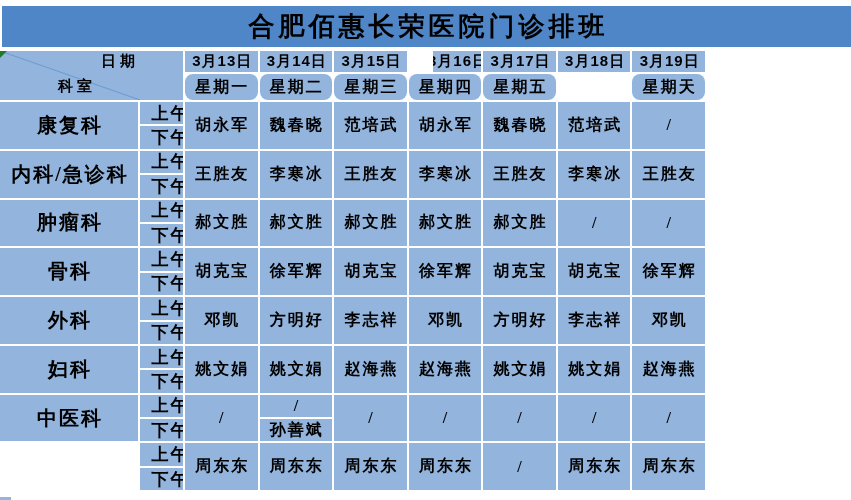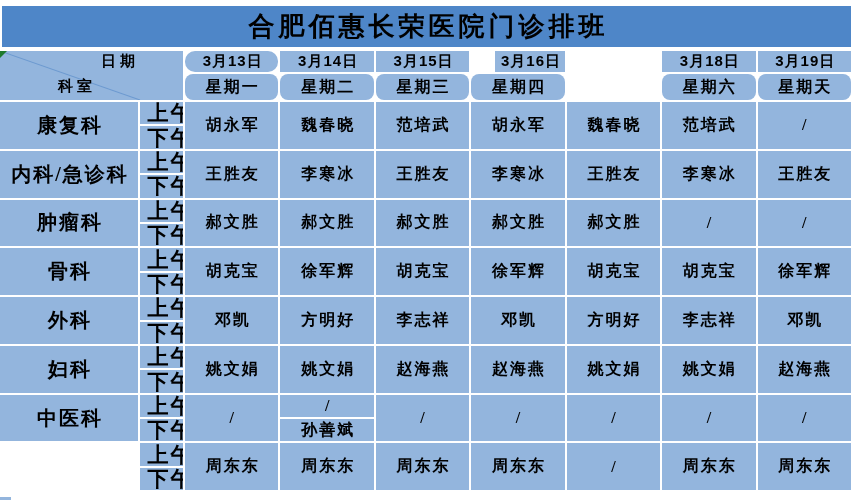--- a/index.html
+++ b/index.html
@@ -8,36 +8,36 @@
     font-family:"Liberation Serif", serif; color:#000;
     overflow:hidden;
   }
   .title-bar {
     position:absolute; left:2px; top:6px; width:849px; height:41px;
     background:var(--title-bg,#4e86c8);
     display:flex; align-items:center; justify-content:center;
     font-size:26px; font-weight:bold; letter-spacing:4px; text-indent:4px;
   }
   .grid {
-    position:absolute; left:0; top:51px; width:851px;
+    position:absolute; left:0; top:51px; width:705px;
     display:grid;
     grid-template-columns:138px 43px repeat(7, 1fr);
     grid-template-rows:21px 26px repeat(16, 22.4px);
     gap:2px;
   }
   .cell {
     background:var(--cell-bg,#93b5dd);
     display:flex; align-items:center; justify-content:center;
     font-size:16px; font-weight:600; letter-spacing:2px; text-indent:2px;
     overflow:hidden; white-space:nowrap;
   }
   .date-cell { font-family:"Liberation Sans", sans-serif; font-weight:700; font-size:15px; letter-spacing:1px; }
   .week-cell { font-size:16px;border-radius:8px; }
   .dept-cell { font-size:20px; }
-  .time-cell { font-size:21px;padding-left:16px; }
+  .time-cell { font-size:17px;padding-left:16px; }
   .corner-cell { position:relative; }
   .corner-cell svg { position:absolute; left:0; top:0; width:100%; height:100%; }
   .corner-top  { position:absolute; top:1px;  left:99px; font-size:15px; font-weight:600; letter-spacing:4px; }
   .corner-bottom{ position:absolute; bottom:4px; left:56px; font-size:15px; font-weight:600; letter-spacing:4px; }
   .error-flag {
     position:absolute; top:0; left:0; width:0; height:0;
     border-top:7px solid var(--error-flag,#1f7a2e);
     border-right:7px solid transparent;
   }
   .cutoff-fragment {
@@ -52,30 +52,31 @@
 
 <div class="grid">
   <div class="cell corner-cell" style="grid-column:1 / 3; grid-row:1 / 3;">
     <svg viewBox="0 0 100 100" preserveAspectRatio="none">
       <line x1="0" y1="0" x2="76.5" y2="100" stroke="#6d9ad0" stroke-width="1" vector-effect="non-scaling-stroke"></line>
     </svg>
     <span class="error-flag"></span>
     <span class="corner-top">日期</span>
     <span class="corner-bottom">科室</span>
   </div>
-<div class="cell date-cell" style="grid-area: 1 / 3 / 2; border-radius: 10px;">3月13日</div>
+<div class="cell date-cell" style="grid-area: 1 / 3 / 2;">3月13日</div>
     <div class="cell week-cell" style="grid-area: 2 / 3 / 3;">星期一</div>
     <div class="cell date-cell" style="grid-area: 1 / 4 / 2;">3月14日</div>
     <div class="cell week-cell" style="grid-area: 2 / 4 / 3;">星期二</div>
     <div class="cell date-cell" style="grid-area: 1 / 5 / 2;">3月15日</div>
     <div class="cell week-cell" style="grid-area: 2 / 5 / 3;">星期三</div>
     <div class="cell date-cell" style="grid-area: 1 / 6 / 2; margin-left: 24px;">3月16日</div>
     <div class="cell week-cell" style="grid-area: 2 / 6 / 3;">星期四</div>
+    <div class="cell date-cell" style="grid-area: 1 / 7 / 2;">3月17日</div>
+    <div class="cell week-cell" style="grid-area: 2 / 7 / 3;">星期五</div>
     <div class="cell date-cell" style="grid-area: 1 / 8 / 2;">3月18日</div>
-    <div class="cell week-cell" style="grid-area: 2 / 8 / 3;">星期六</div>
     <div class="cell date-cell" style="grid-area: 1 / 9 / 2;">3月19日</div>
     <div class="cell week-cell" style="grid-area: 2 / 9 / 3;">星期天</div>
     <div class="cell dept-cell" style="grid-area: 3 / 1 / 5;">康复科</div>
     <div class="cell time-cell" style="grid-area: 3 / 2 / 4;">上午</div>
     <div class="cell time-cell" style="grid-area: 4 / 2 / 5;">下午</div>
     <div class="cell name-cell" style="grid-area: 3 / 3 / 5;">胡永军</div>
     <div class="cell name-cell" style="grid-area: 3 / 4 / 5;">魏春晓</div>
     <div class="cell name-cell" style="grid-area: 3 / 5 / 5;">范培武</div>
     <div class="cell name-cell" style="grid-area: 3 / 6 / 5;">胡永军</div>
     <div class="cell name-cell" style="grid-area: 3 / 7 / 5;">魏春晓</div>

